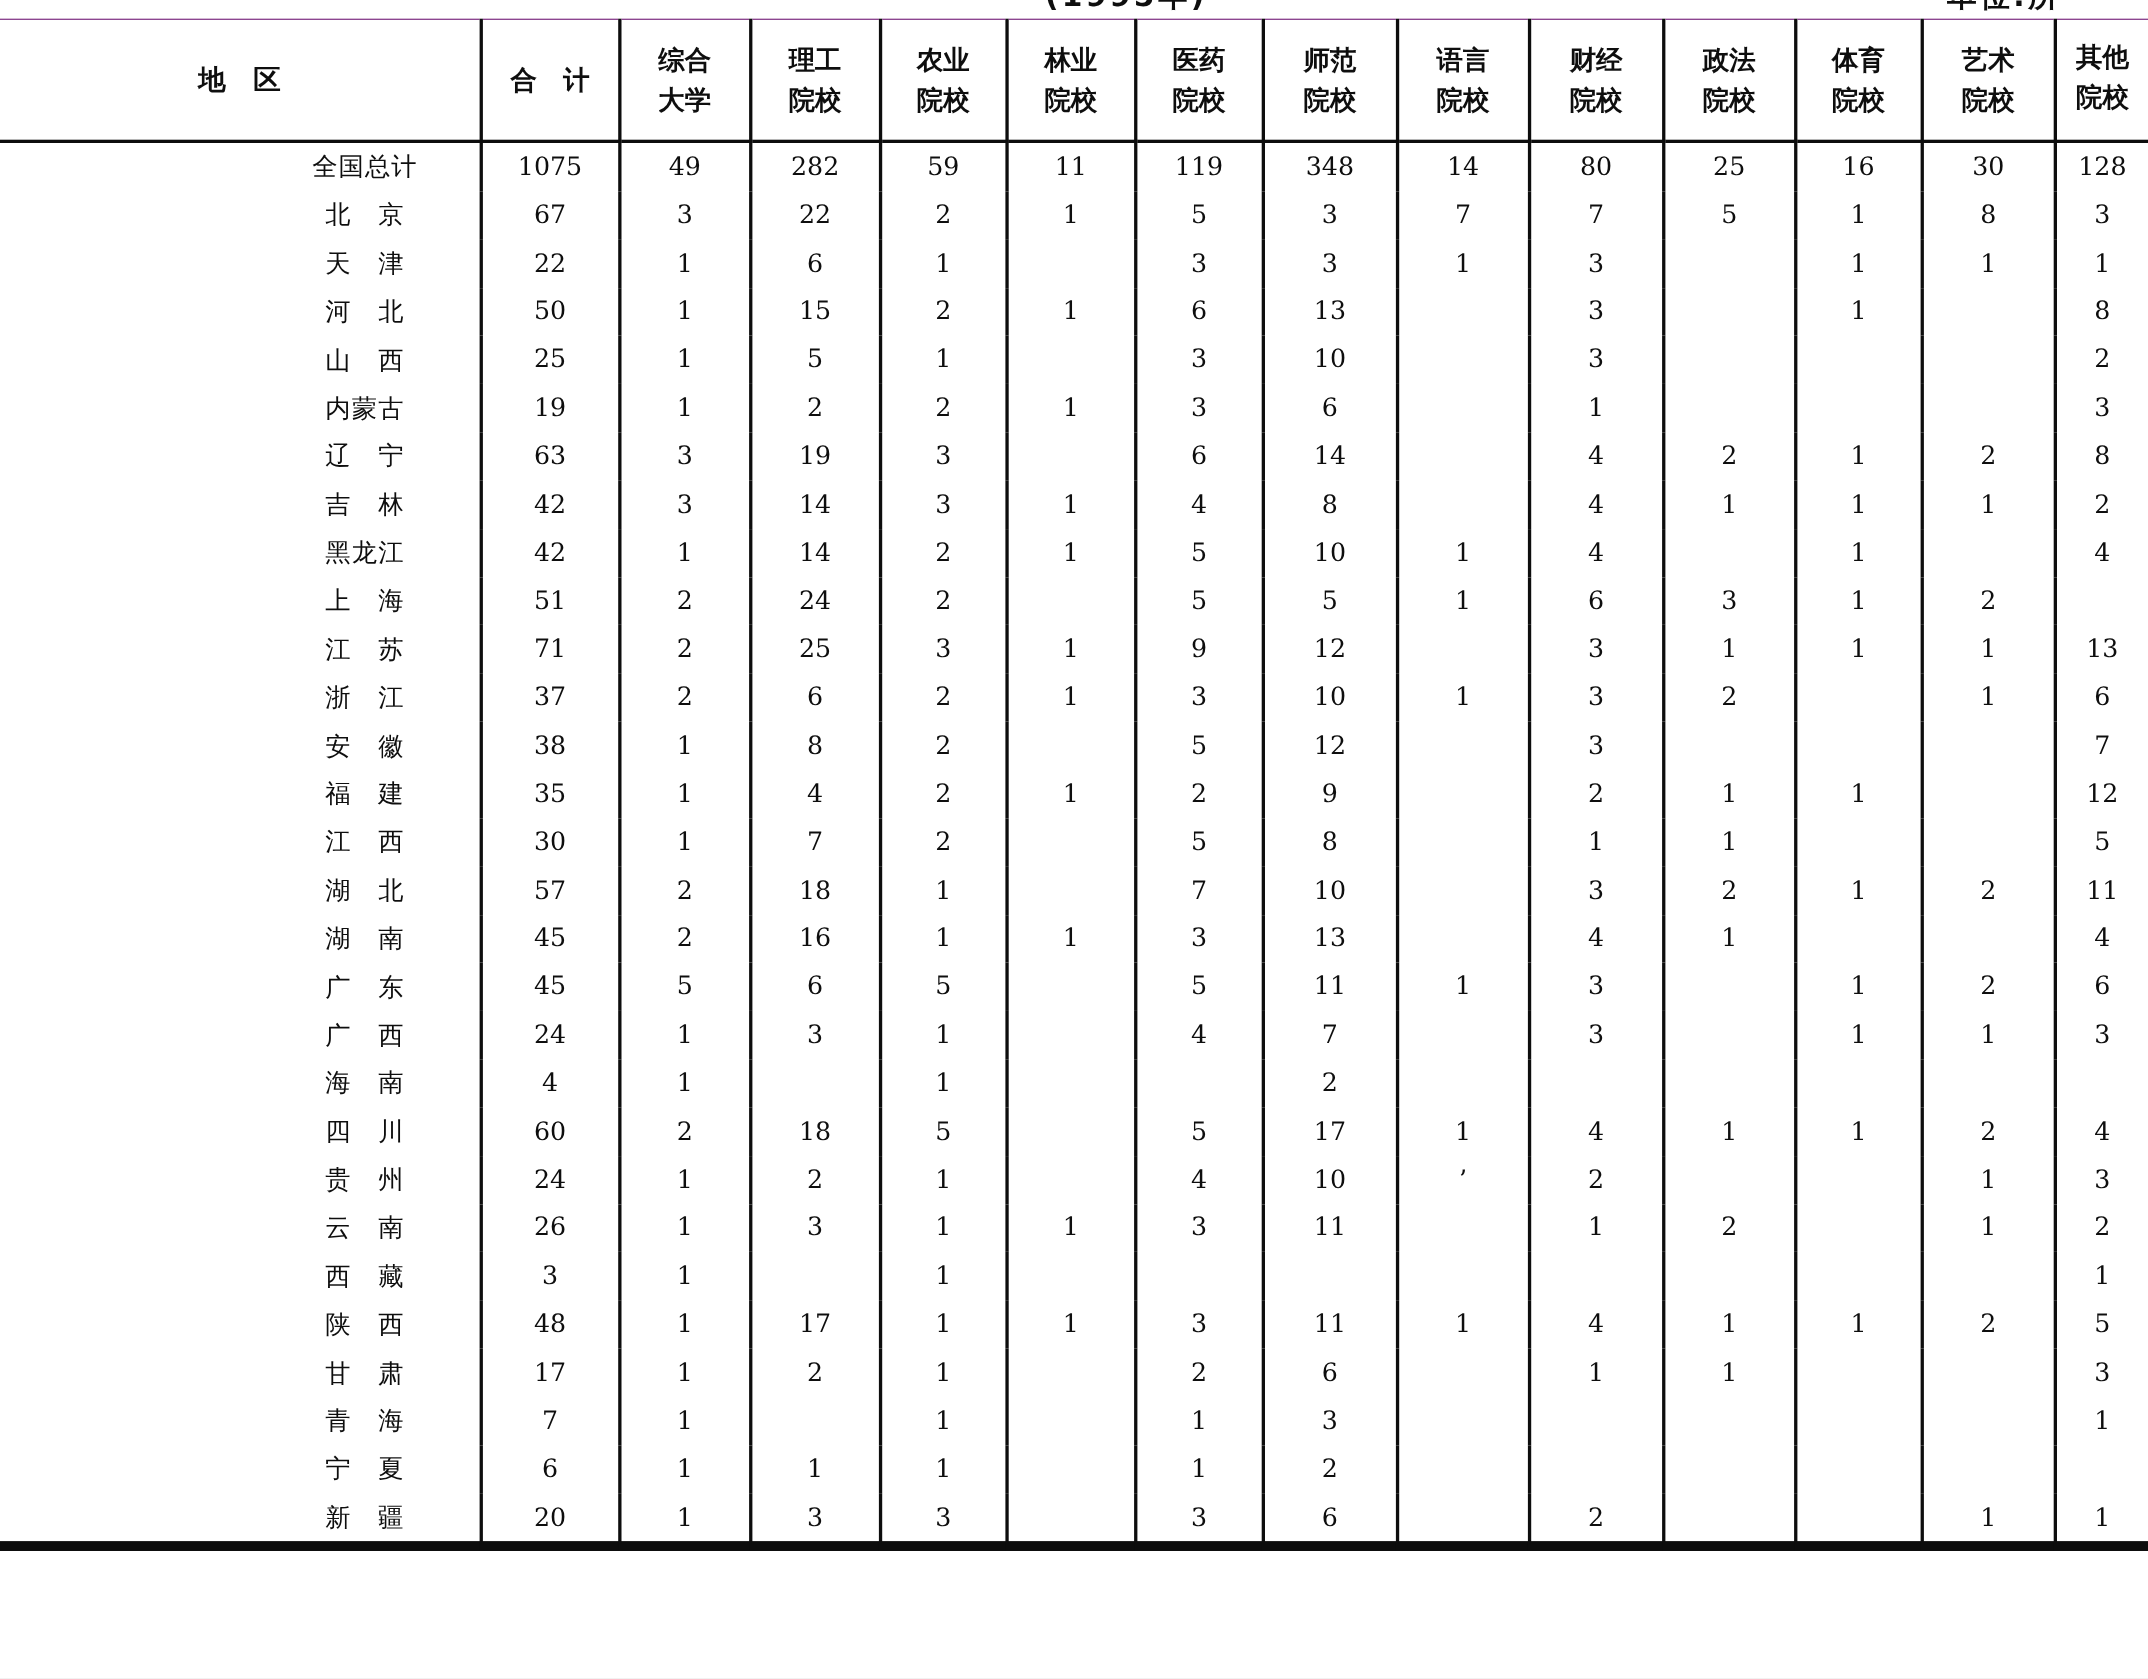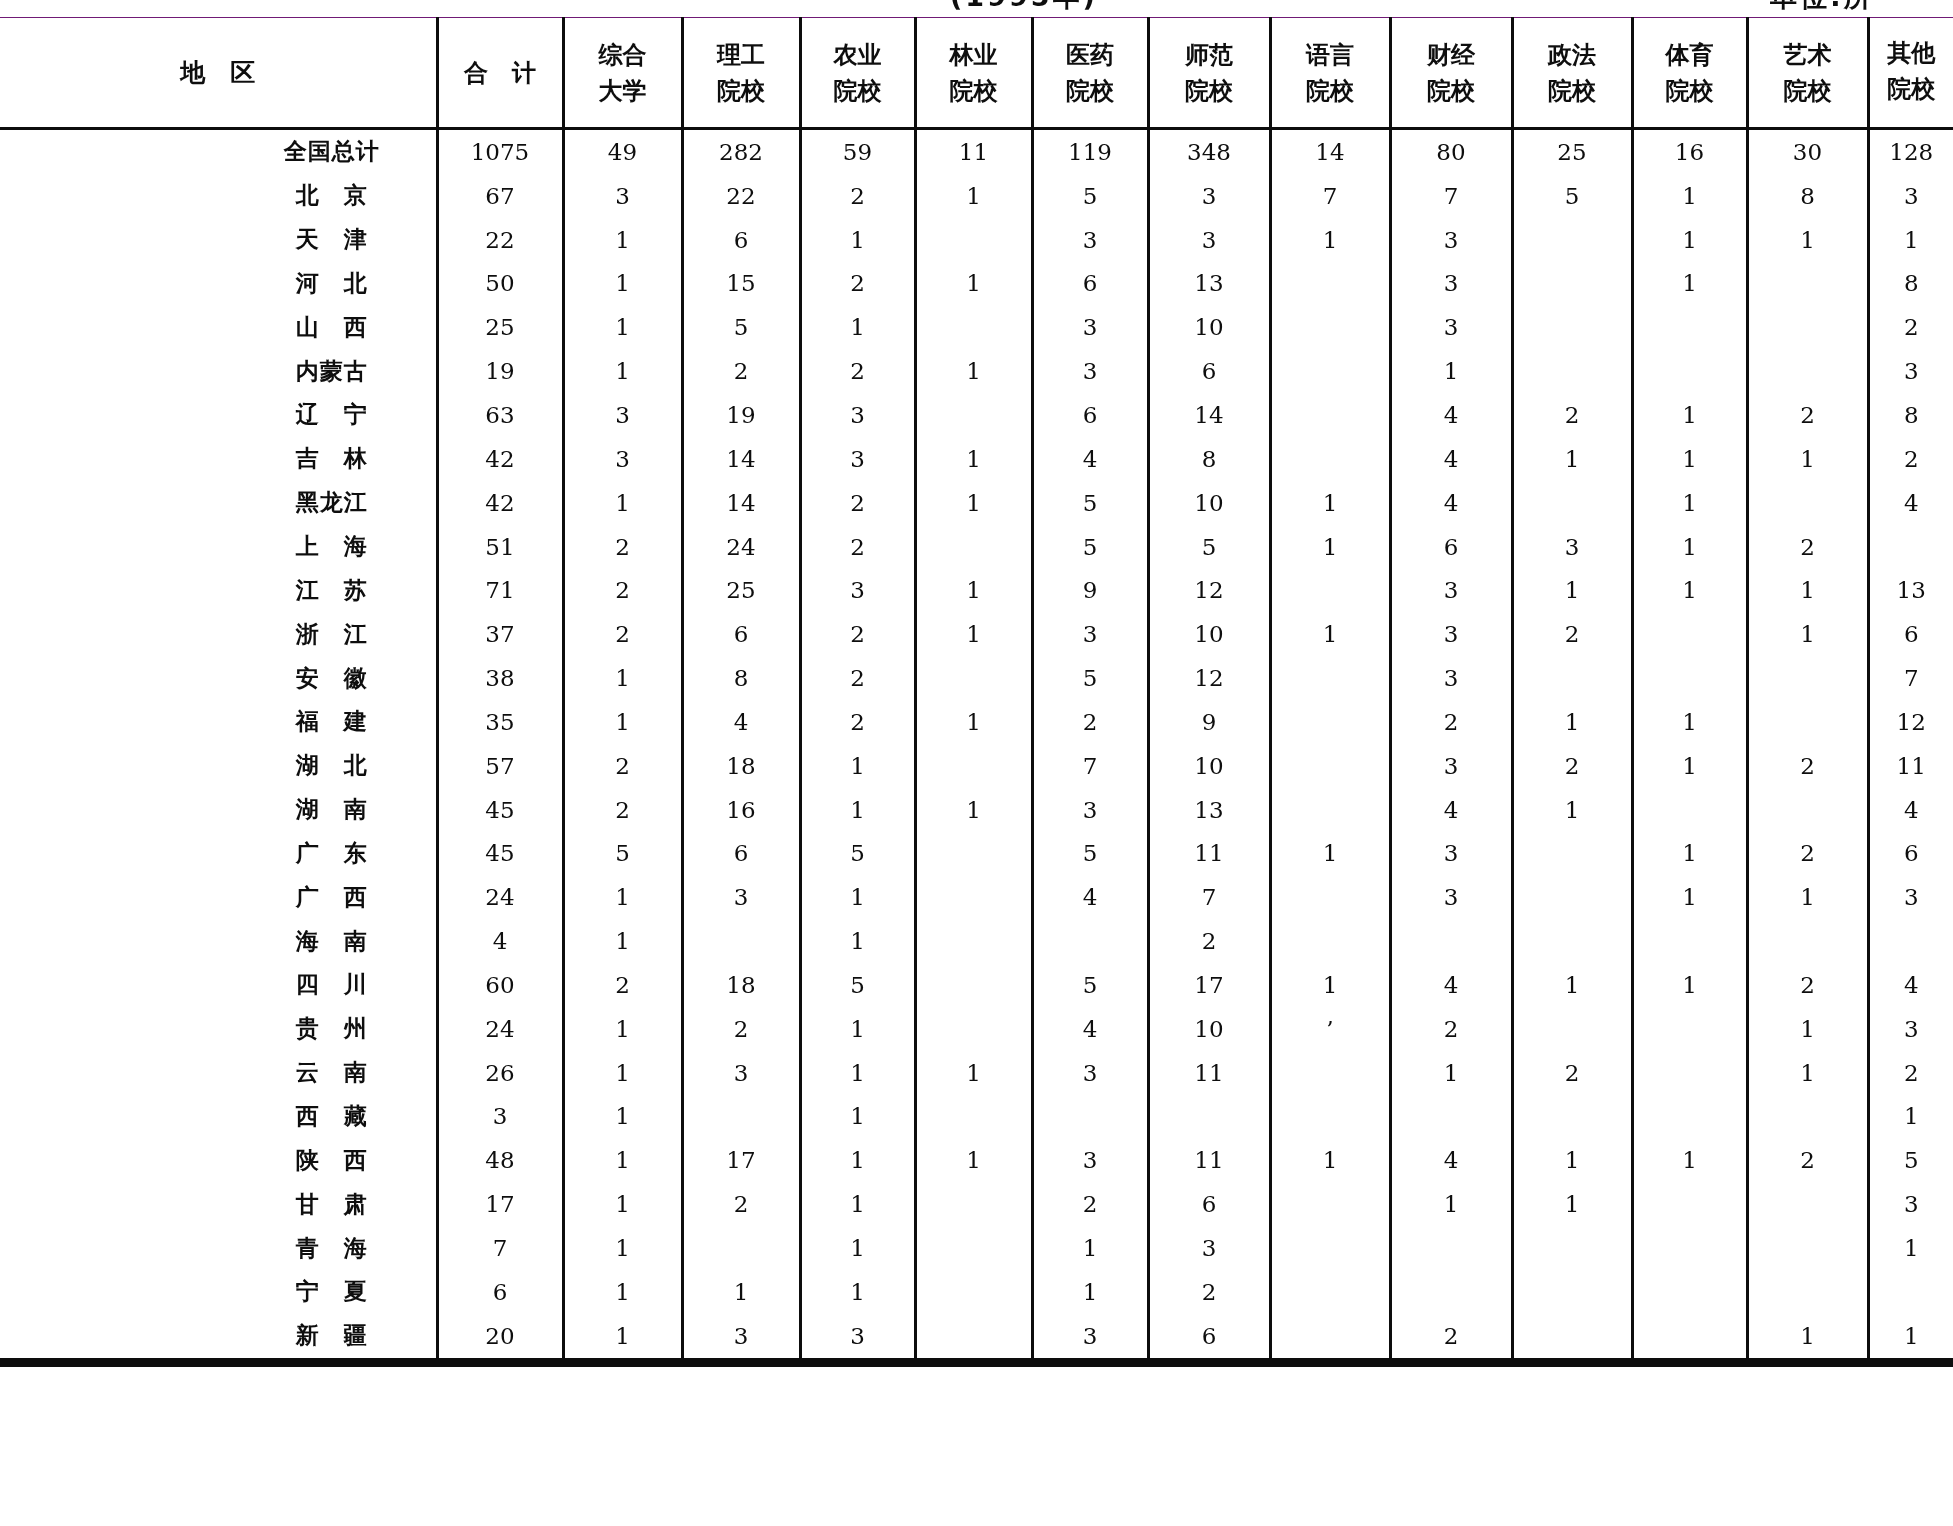--- a/index.html
+++ b/index.html
@@ -43,21 +43,21 @@
   .tbl th:last-child{border-right:none;font-family:Liberation Mono, monospace;}
   .tbl td{
     height:43.85px;
     padding:0;
     border-right:3px solid #0d0d0d;
     vertical-align:middle;
     overflow:hidden;
   }
   .tbl td:last-child{border-right:none;}
   .tbl td.region{
-    font-size:23px;font-weight:bold;
+    font-size:23px;font-weight:normal;
     text-align:center;
     padding-left:228px;
     letter-spacing:1px;
     white-space:nowrap;
   }
   .tbl td.val{
     font-family:"DejaVu Serif",serif;
     font-size:23px;
     text-align:center;
   }
@@ -330,20 +330,36 @@
           <td class="val">2</td>
           <td class="val">9</td>
           <td class="val"></td>
           <td class="val">2</td>
           <td class="val">1</td>
           <td class="val">1</td>
           <td class="val"></td>
           <td class="val">12</td>
         </tr>
         <tr>
+          <td class="region">江　西</td>
+          <td class="val">30</td>
+          <td class="val">1</td>
+          <td class="val">7</td>
+          <td class="val">2</td>
+          <td class="val"></td>
+          <td class="val">5</td>
+          <td class="val">8</td>
+          <td class="val"></td>
+          <td class="val">1</td>
+          <td class="val">1</td>
+          <td class="val"></td>
+          <td class="val"></td>
+          <td class="val">5</td>
+        </tr>
+        <tr>
           <td class="region">湖　北</td>
           <td class="val">57</td>
           <td class="val">2</td>
           <td class="val">18</td>
           <td class="val">1</td>
           <td class="val"></td>
           <td class="val">7</td>
           <td class="val">10</td>
           <td class="val"></td>
           <td class="val">3</td>

